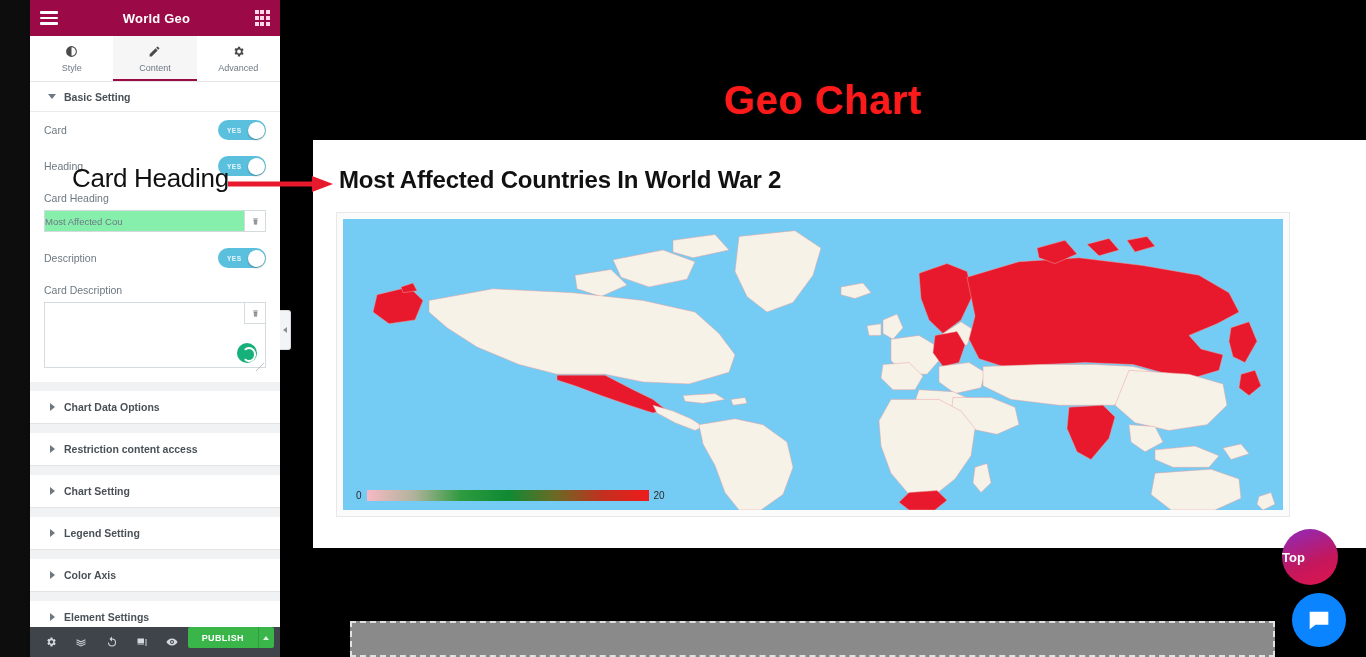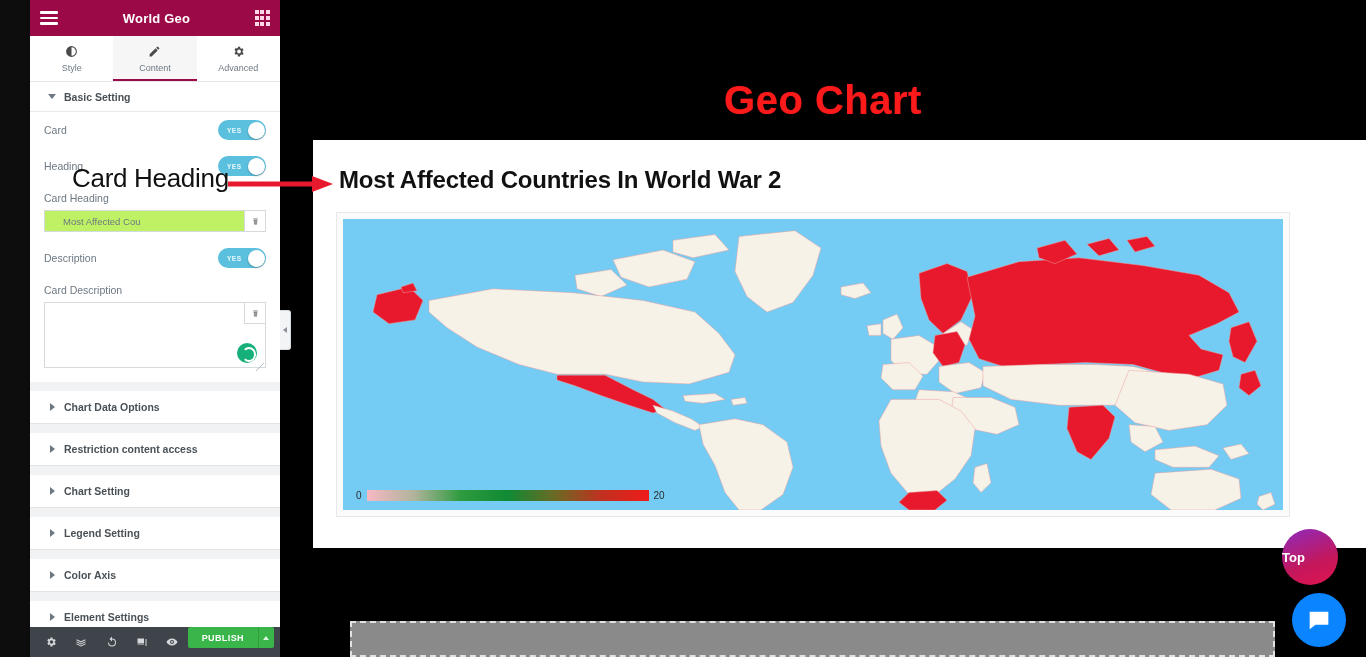--- a/index.html
+++ b/index.html
@@ -65,22 +65,22 @@
   .switch { width: 48px; height: 20px; border-radius: 10px; background: #5bc0de;
     position: relative; cursor: pointer; display:flex; align-items:center; }
   .switch .knob { position:absolute; right:1.5px; top:1.5px; width:17px; height:17px;
     border-radius:50%; background:#fff; box-shadow:0 1px 2px rgba(0,0,0,.3); }
   .switch .txt { font-size:6.5px; color:#e8f7fc; font-weight:bold; position:absolute; left:9px;
     letter-spacing:.5px; }
 
   .field-label { font-size: 10.5px; color: #6d7882; margin-bottom: 6px; }
   .input-wrap { display:flex; align-items:stretch; margin-bottom: 16px; }
   .txt-input { flex:1; height: 22px; border: 1px solid #d5dadf; border-right:none;
-    font-size: 9.5px; color: #6d7882; padding: 0 18px; font-family:"Liberation Sans",sans-serif;
-    background:#bef264; outline:none; }
+    font-size: 9.5px; color: #6d7882; padding: 0 0; font-family:"Liberation Sans",sans-serif;
+    background:#86efac; outline:none; }
   .ico-btn { width: 22px; height: 22px; border: 1px solid #d5dadf; background:#fff;
     display:flex; align-items:center; justify-content:center; cursor:pointer; }
   .ico-btn svg { width:9px; height:9px; fill:#7a7a7a; }
 
   .ta-wrap { position: relative; margin-bottom: 6px; }
   .ta { width: 100%; height: 66px; border: 1px solid #d5dadf; background:#fff; resize:none;
     font-size: 10px; padding: 5px; font-family:"Liberation Sans",sans-serif; outline:none; }
   .ta-ico { position:absolute; right:0; top:0; width:22px; height:22px; border:1px solid #d5dadf;
     background:#fff; display:flex; align-items:center; justify-content:center; cursor:pointer; }
   .ta-ico svg { width:9px; height:9px; fill:#7a7a7a; }

